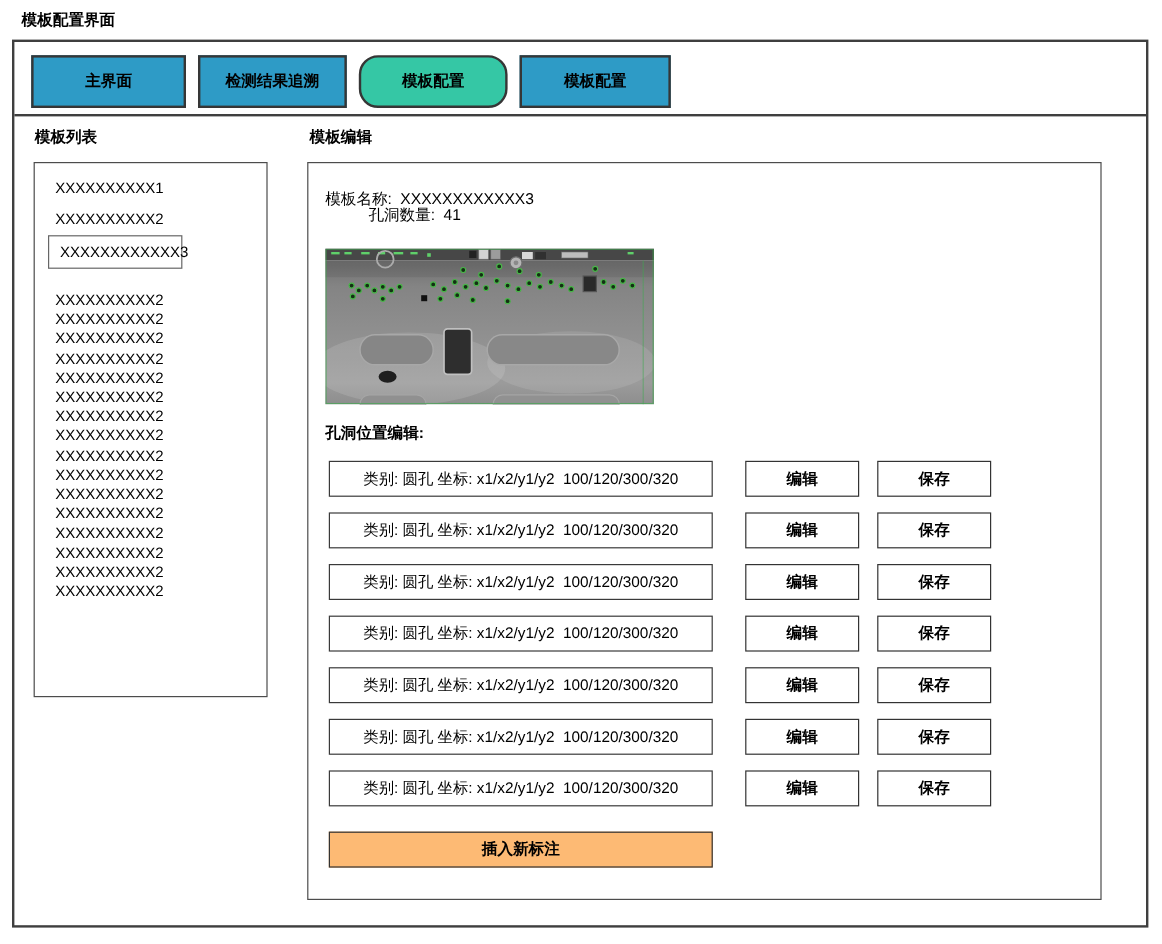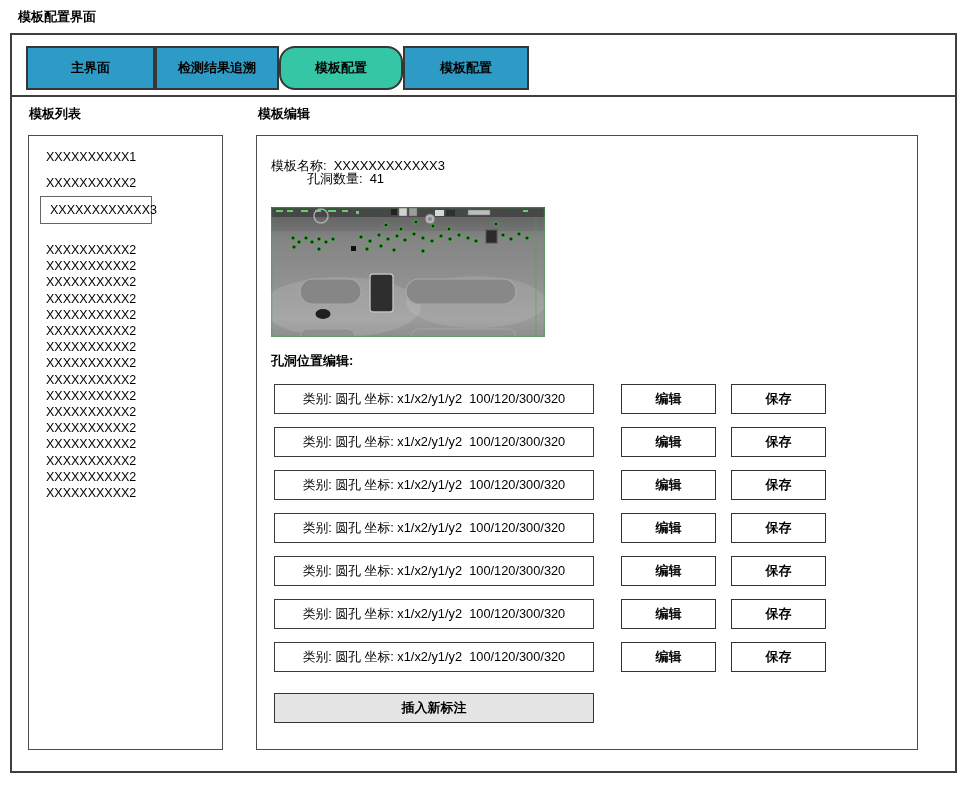--- a/index.html
+++ b/index.html
@@ -3,33 +3,33 @@
 <meta charset="utf-8">
 <style>
   html,body{margin:0;padding:0;background:#fff;}
   body{width:968px;height:787px;position:relative;overflow:hidden;
        font-family:"Liberation Sans","DejaVu Sans",sans-serif;color:#000;
        -webkit-font-smoothing:antialiased;}
   .page-title{position:absolute;left:18px;top:8px;font-size:13px;font-weight:700;}
   .outer{position:absolute;left:10px;top:33px;width:943px;height:736px;
          border:2px solid #3f3f3f;background:#fff;}
   
-  .tabbar{position:absolute;left:14px;top:11px;display:flex;}
+  .tabbar{position:absolute;left:14px;top:11px;display:flex;gap:10px;}
   .tab{height:44px;display:flex;align-items:center;justify-content:center;
        border:2px solid #363636;background:#2e9bc6;font-size:13px;font-weight:600;
        box-sizing:border-box;cursor:pointer;}
   .tab.w1{width:129px}.tab.w2{width:124px}.tab.w3{width:124px}.tab.w4{width:126px}
   .tab.active{background:#35c7a5;border-radius:16px;}
   .divider{position:absolute;left:0;top:60px;width:100%;height:0;
            border-top:2px solid #3f3f3f;}
   .section-label{position:absolute;top:70px;font-size:13px;font-weight:700;}
   .label-list{left:17px;}
   .label-edit{left:246px;}
   
-  .list-box{position:absolute;left:16px;top:100px;width:195px;height:615px;
+  .list-box{position:absolute;left:16px;top:100px;width:195px;height:446px;
             border:1.5px solid #4c4c4c;box-sizing:border-box;background:#fff;}
   .list-item-top{position:absolute;left:17px;font-size:12.5px;font-weight:500;cursor:pointer;}
   .sel-box{position:absolute;left:11px;top:60px;width:112px;height:28px;
            border:1.5px solid #666;display:flex;align-items:center;
            padding-left:9px;box-sizing:border-box;font-size:12.5px;font-weight:500;cursor:pointer;}
   .list-rest{position:absolute;left:17px;top:106px;font-size:12.5px;font-weight:500;}
   .list-rest div{line-height:16.2px;cursor:pointer;}
   
   .edit-box{position:absolute;left:244px;top:100px;width:662px;height:615px;
             border:1.5px solid #4c4c4c;box-sizing:border-box;background:#fff;}
@@ -46,21 +46,21 @@
              align-items:center;justify-content:center;font-size:12.8px;font-weight:500;
              white-space:pre;cursor:pointer;background:#fff;}
   .btn{position:absolute;top:0;width:95px;height:30px;border:1.5px solid #333;
        box-sizing:border-box;display:flex;align-items:center;justify-content:center;
        font-size:13px;font-weight:600;background:#fff;cursor:pointer;}
   .btn.edit{left:347px;}
   .btn.save{left:457px;}
   .insert-btn{position:absolute;left:17px;top:557px;width:320px;height:30px;
               border:1.5px solid #333;box-sizing:border-box;display:flex;
               align-items:center;justify-content:center;font-size:13px;font-weight:600;
-              background:#e5e5e5;cursor:pointer;}
+              background:#fdba74;cursor:pointer;}
 </style>
 </head>
 <body>
 
 <div class="page-title">模板配置界面</div>
 
 <div class="outer">
 
   <div class="tabbar">
     <div class="tab w1">主界面</div>

